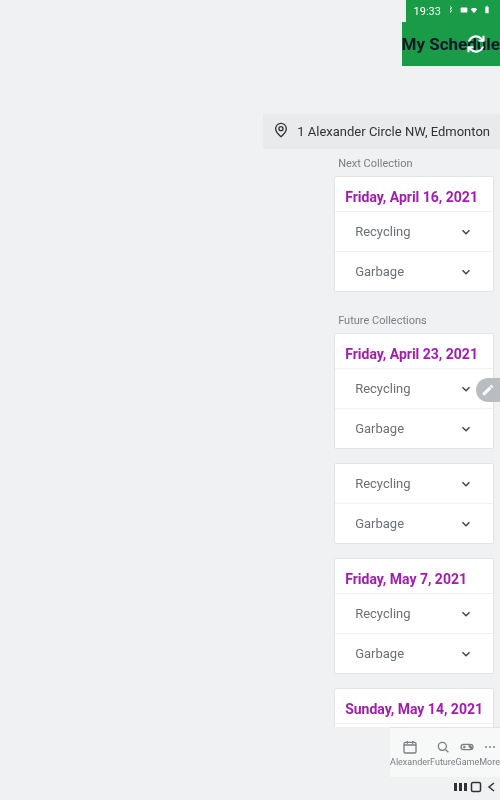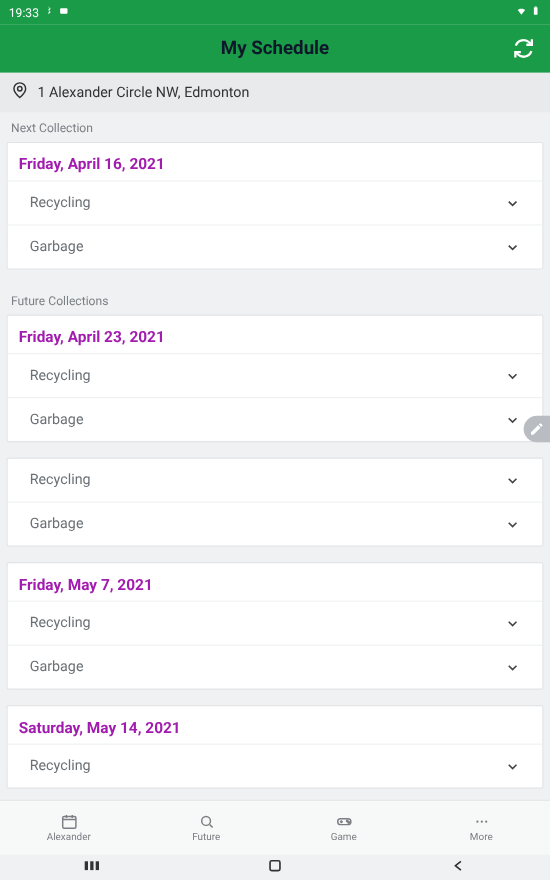--- a/index.html
+++ b/index.html
@@ -1,31 +1,31 @@
 <!DOCTYPE html>
 <html><head>
 <meta charset="utf-8">
 <style>
 * { margin: 0; padding: 0; box-sizing: border-box; }
 html, body { width: 500px; height: 800px; font-family: -apple-system, Roboto, Arial, sans-serif; background: #f0f1f2; overflow: hidden; }
-.screen { width: 500px; height: 797px; display: flex; flex-direction: column; position: relative; }
+.screen { width: 500px; height: 797px; display: flex; flex-direction: column; position: relative; align-items: flex-end; }
 
 
 .status-bar { height: 22px; background: #1a9b47; color: #fff; display: flex; align-items: center; justify-content: space-between; padding: 0 8px; font-size: 11px; }
 .status-left { display: flex; align-items: center; gap: 4px; }
 .status-right { display: flex; align-items: center; gap: 3px; }
 .sb-icon { width: 10px; height: 10px; display: inline-block; }
 
 
 .app-bar { height: 44px; background: #1a9b47; color: #0f172a; display: flex; align-items: center; justify-content: center; position: relative; }
 .app-title { font-size: 17px; font-weight: 700; }
 .refresh-btn { position: absolute; right: 10px; top: 50%; transform: translateY(-50%); width: 28px; height: 28px; display: flex; align-items: center; justify-content: center; cursor: pointer; }
 
 
-.location-row { background: #e9eaeb; padding: 8px 10px; display: flex; align-items: center; gap: 8px; color: #333; font-size: 13px; }
+.location-row { background: #e9eaeb; padding: 8px 10px; display: flex; align-items: center; gap: 8px; color: #333; font-size: 13px; margin-top: 48px; }
 .loc-icon { width: 16px; height: 16px; }
 
 
 .section-label { font-size: 11px; color: #7a7f85; padding: 8px 10px 6px 10px; }
 
 
 .card { background: #fff; border: 1px solid #e2e4e6; border-radius: 2px; margin: 0 6px 14px 6px; }
 .card-header { padding: 12px 10px 6px 10px; font-size: 14px; font-weight: 700; color: #a21caf; }
 .item-row { display: flex; align-items: center; justify-content: space-between; padding: 12px 20px; font-size: 13px; color: #6a7075; border-top: 1px solid #eef0f1; cursor: pointer; }
 .item-row:first-of-type { border-top: none; }
@@ -165,21 +165,21 @@
     </div>
     <div class="item-row">
       <span>Garbage</span>
       <svg class="chevron" viewBox="0 0 24 24" fill="none" stroke="currentColor" stroke-width="2.5">
             <polyline points="6 9 12 15 18 9"></polyline>
           </svg>
     </div>
   </div>
 
   <div class="card">
-    <div class="card-header">Saturday, May 14, 2021</div>
+    <div class="card-header">Sunday, May 14, 2021</div>
     <div class="item-row">
       <span>Recycling</span>
       <svg class="chevron" viewBox="0 0 24 24" fill="none" stroke="currentColor" stroke-width="2.5">
             <polyline points="6 9 12 15 18 9"></polyline>
           </svg>
     </div>
 
   </div>
 
 </div>

